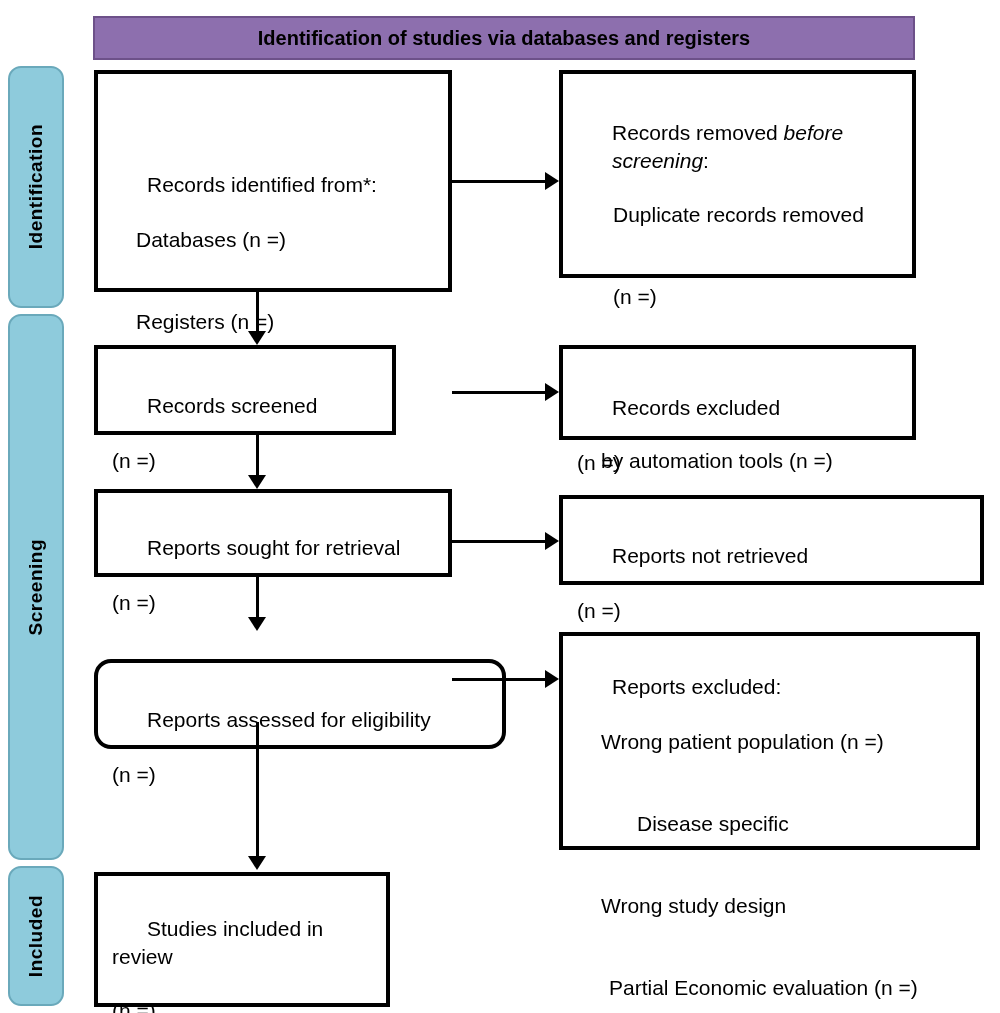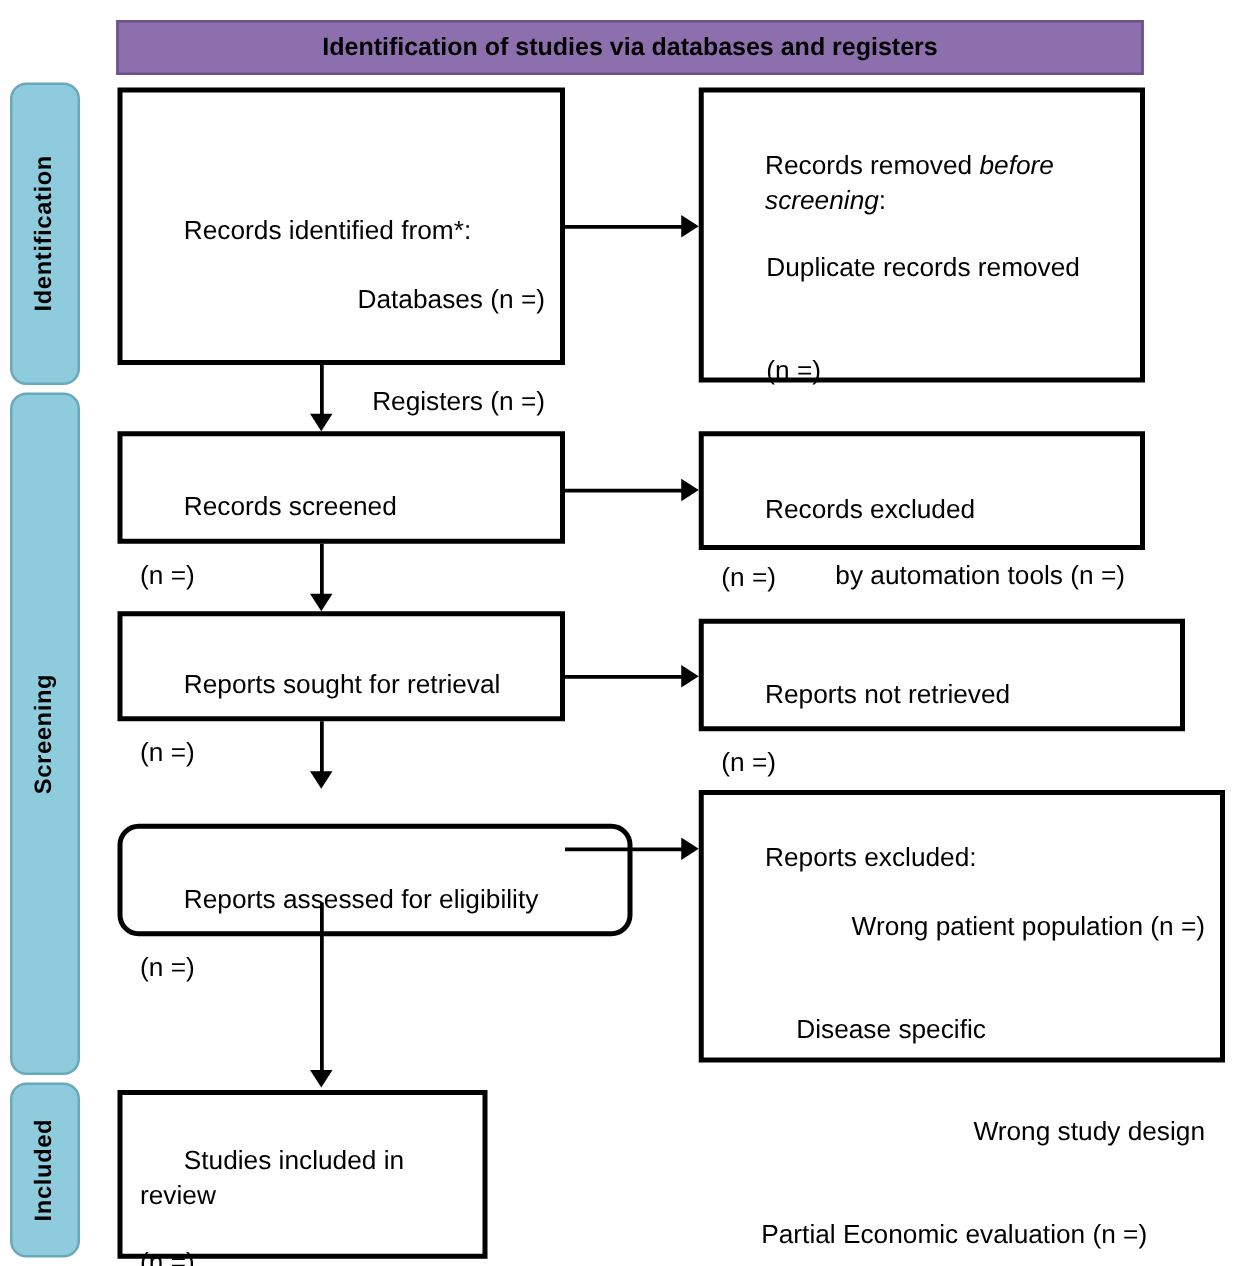--- a/index.html
+++ b/index.html
@@ -71,21 +71,21 @@
     transform: rotate(180deg);
     white-space: nowrap;
     letter-spacing: 0.5px;
   }
   
   .pad {
     padding: 10px 12px 8px 14px;
   }
   .indent1 { padding-left: 36px; display: block; }
   .indent2 { padding-left: 60px; display: block; }
-  .indent-h { padding-left: 24px; display: block; text-align: right; }
+  .indent-h { padding-left: 24px; display: block; }
   .ital { font-style: italic; }
   
   .line-h {
     position: absolute;
     height: 3px;
     background: #000000;
   }
   .line-v {
     position: absolute;
     width: 3px;
@@ -126,54 +126,54 @@
   </div>
 
   <div class="box" style="left:94px; top:70px; width:358px; height:222px;">
     <div class="txt pad" style="padding-top:70px;">
       <span>Records identified from*:</span>
       <span class="indent-h">Databases (n =)</span>
       <span class="indent-h">Registers (n =)</span>
     </div>
   </div>
 
-  <div class="box" style="left:559px; top:70px; width:357px; height:236px;">
+  <div class="box" style="left:559px; top:70px; width:357px; height:208px;">
     <div class="txt pad" style="padding-top:18px;">
       <span><span>Records removed </span><span class="ital">before</span></span>
       <span><span class="ital">screening</span><span>:</span></span>
       <span class="indent1">Duplicate records removed</span>
       <span class="indent1">(n =)</span>
       <span class="indent-h">Records marked as ineligible</span>
       <span class="indent-h">by automation tools (n =)</span>
       <span class="indent-h">Records removed for other</span>
     </div>
   </div>
 
-  <div class="box" style="left:94px; top:345px; width:358px; height:90px;">
+  <div class="box" style="left:94px; top:345px; width:302px; height:90px;">
     <div class="txt pad" style="padding-top:16px;">
       <span>Records screened</span>
       <span style="display:block;">(n =)</span>
     </div>
   </div>
 
   <div class="box" style="left:559px; top:345px; width:357px; height:95px;">
     <div class="txt pad" style="padding-top:18px;">
       <span>Records excluded</span>
       <span style="display:block;">(n =)</span>
     </div>
   </div>
 
   <div class="box" style="left:94px; top:489px; width:358px; height:88px;">
     <div class="txt pad" style="padding-top:14px;">
       <span>Reports sought for retrieval</span>
       <span style="display:block;">(n =)</span>
     </div>
   </div>
 
-  <div class="box" style="left:559px; top:495px; width:389px; height:90px;">
+  <div class="box" style="left:559px; top:495px; width:425px; height:90px;">
     <div class="txt pad" style="padding-top:16px;">
       <span>Reports not retrieved</span>
       <span style="display:block;">(n =)</span>
     </div>
   </div>
 
   <div class="box" style="left:94px; top:659px; width:412px; height:90px;border-radius:17px;">
     <div class="txt pad" style="padding-top:16px;">
       <span>Reports assessed for eligibility</span>
       <span style="display:block;">(n =)</span>

